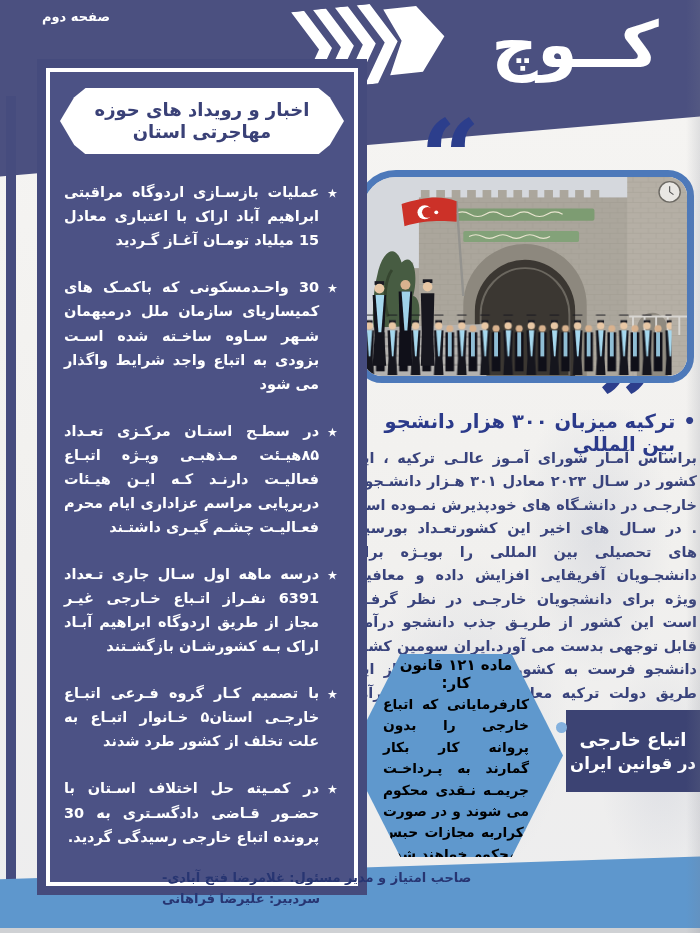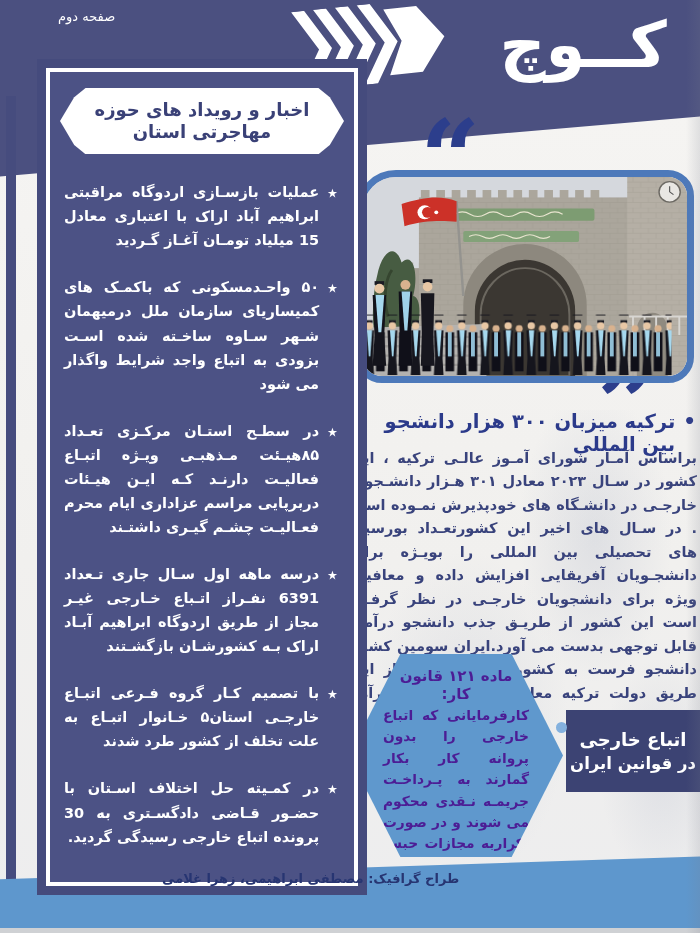--- a/index.html
+++ b/index.html
@@ -10,25 +10,25 @@
     background:linear-gradient(180deg,#f6f5f3 0%,#f1f0ee 60%,#ededee 100%);
     overflow:hidden;
   }
   
   .header {
     position:absolute; top:0; left:0; width:700px; height:182px;
     background:#4b5080;
     clip-path:polygon(0 0, 100% 0, 100% 64%, 0 97%);
   }
   .page-label {
-    position:absolute; top:9px; left:58px; color:#ffffff;
-    font-size:13px; font-weight:normal; direction:rtl;
+    position:absolute; top:9px; left:42px; color:#ffffff;
+    font-size:13px; font-weight:bold; direction:rtl;
   }
   .masthead {
-    position:absolute; top:2px; right:22px; width:190px; text-align:center;
+    position:absolute; top:2px; right:30px; width:190px; text-align:center;
     color:#ffffff; font-size:64px; font-weight:bold; direction:rtl; line-height:1.35;
   }
   .arrows { position:absolute; left:295px; top:4px; transform:rotate(-6deg); }
   
   .left-bar {
     position:absolute; left:6px; top:96px; width:10px; height:830px;
     background:#464c7e;
   }
   .panel {
     position:absolute; left:46px; top:68px; width:312px; height:818px;
@@ -72,21 +72,21 @@
   .headline .hb { font-size:20px; }
   .article-body {
     position:absolute; left:351px; top:447px; width:346px;
     direction:rtl; color:#39437c; font-size:14.5px; font-weight:600;
     line-height:1.62; text-align:justify; text-align-last:right;
   }
   .hexagon {
     position:absolute; left:349px; top:654px; width:214px; height:203px;
     background:#5f98cd;
     clip-path:polygon(24% 0, 76% 0, 100% 50%, 76% 100%, 24% 100%, 0 50%);
-    color:#4c1d95; direction:rtl; padding:13px 34px 10px 34px; z-index:3;
+    color:#000000; direction:rtl; padding:2px 34px 10px 34px; z-index:3;
   }
   .hexagon .law-title { text-align:center; font-size:15px; font-weight:bold; margin-bottom:2px; }
   .hexagon .law-body  { font-size:13.8px; font-weight:bold; line-height:1.55; text-align:justify; text-align-last:center; }
   .series-box {
     position:absolute; left:566px; top:710px; width:134px; height:82px;
     background:#3c4373; color:#ffffff; direction:rtl;
     display:flex; flex-direction:column; justify-content:center; align-items:center;
     gap:4px; z-index:3;
   }
   .series-box .l1 { font-size:18px; font-weight:bold; }
@@ -138,21 +138,21 @@
   <div class="left-bar"></div>
   <div class="panel">
     <div class="banner">اخبار و رویداد های حوزه مهاجرتی استان</div>
     <div class="items">
       <div class="item">
         <span class="bullet">٭</span>
         <span class="txt">عملیات بازسـازی اردوگاه مراقبتی ابراهیم آباد اراک با اعتباری معادل 15 میلیاد تومـان آغـاز گـردید</span>
       </div>
       <div class="item">
         <span class="bullet">٭</span>
-        <span class="txt">۵۰ واحـدمسکونی که باکمـک های کمیساریای سازمان ملل درمیهمان شـهر سـاوه ساخـته شده اسـت بزودی به اتباع واجد شرایط واگذار می شود</span>
+        <span class="txt">30 واحـدمسکونی که باکمـک های کمیساریای سازمان ملل درمیهمان شـهر سـاوه ساخـته شده اسـت بزودی به اتباع واجد شرایط واگذار می شود</span>
       </div>
       <div class="item" style="margin-top:14px;">
         <span class="bullet">٭</span>
         <span class="txt">در سطـح استـان مرکـزی تعـداد ۸۵هیـئت مـذهبـی ویـژه اتبـاع فعالیـت دارنـد کـه ایـن هیـئات دربرپایی مراسم عزاداری ایام محرم فعـالیـت چشـم گیـری داشتـند</span>
       </div>
       <div class="item">
         <span class="bullet">٭</span>
         <span class="txt">درسه ماهه اول سـال جاری تـعداد 6391 نفـراز اتـباع خـارجی غیـر مجاز از طریق اردوگاه ابراهیم آبـاد اراک بـه کشورشـان بازگشـتند</span>
       </div>
       <div class="item">
@@ -274,18 +274,18 @@
   </div>
 
   <div class="series-dot"></div>
   <div class="series-box">
     <div class="l1">اتباع خارجی</div>
     <div class="l2">در قوانین ایران</div>
   </div>
 
   <div class="footer-band"></div>
   <div class="credits">
-    <div class="c2">طراح گرافیک: مصطفی ابراهیمی، زهرا غلامی</div>
+    <div class="c1">صاحب امتیاز و مدیر مسئول: غلامرضا فتح آبادی- سردبیر: علیرضا فراهانی</div>
   </div>
   <div class="bottom-strip"></div>
   <div class="right-shade"></div>
 
 </div>
 
 </body></html>

